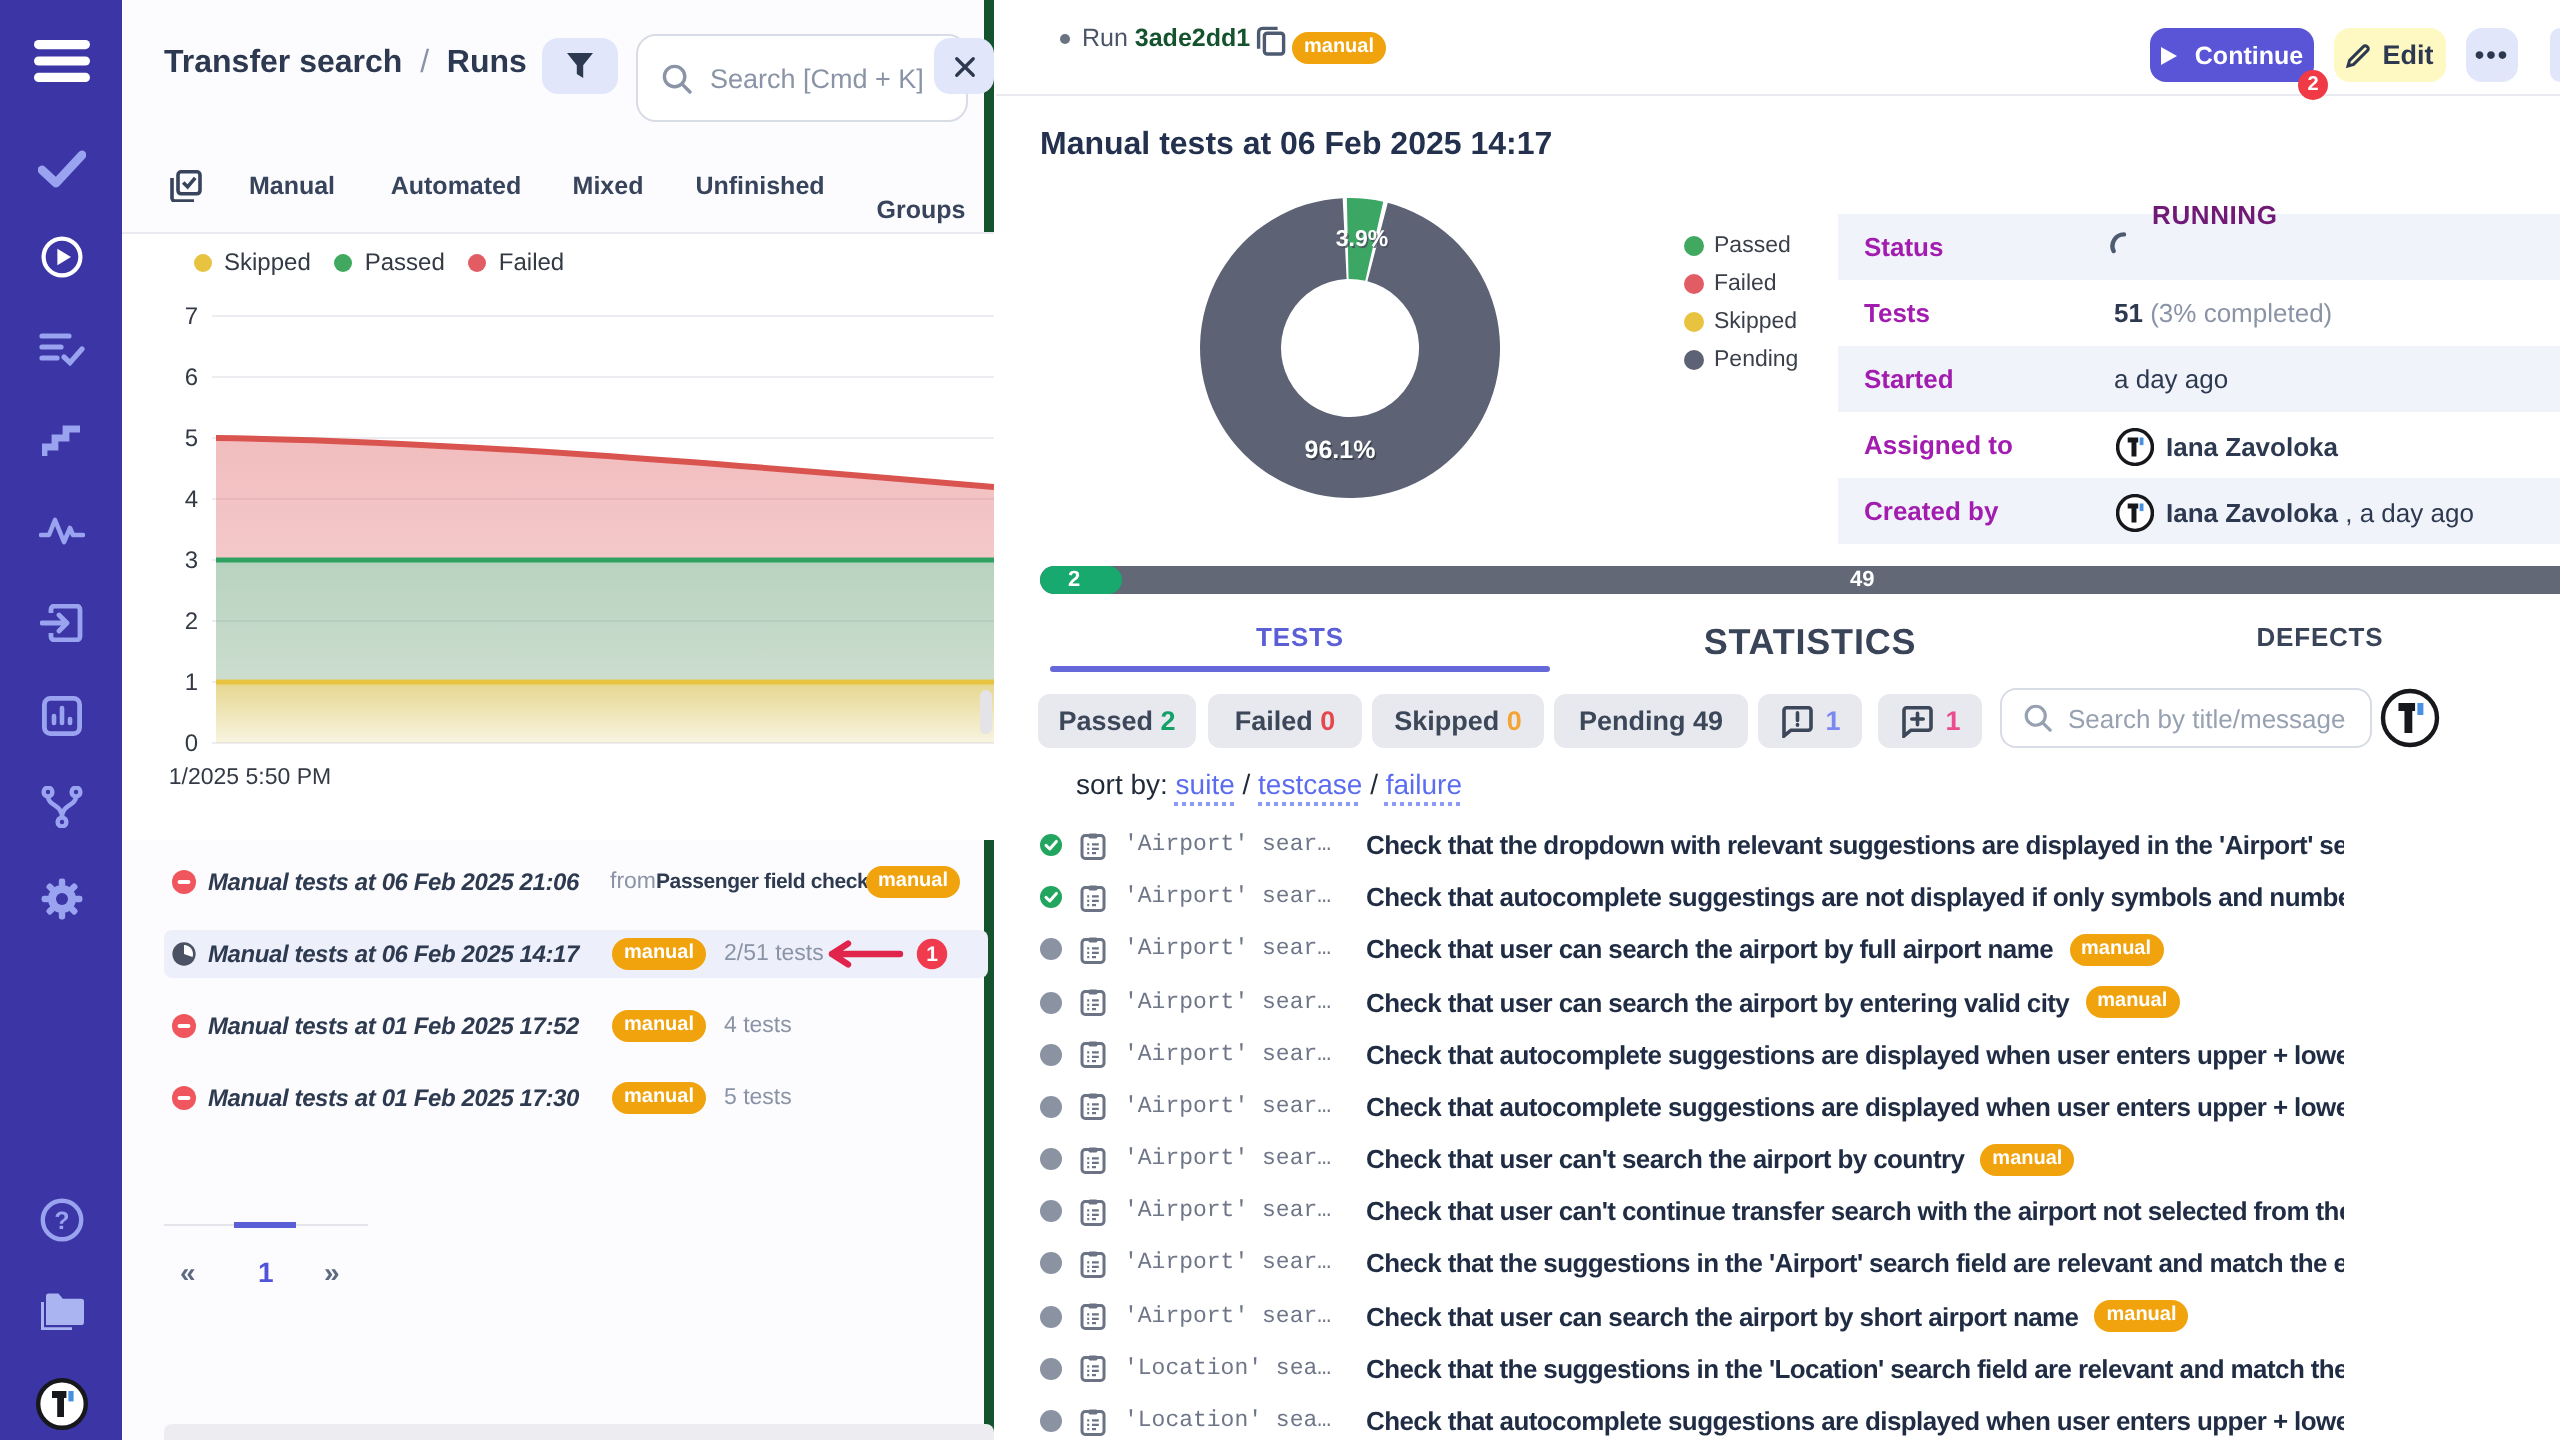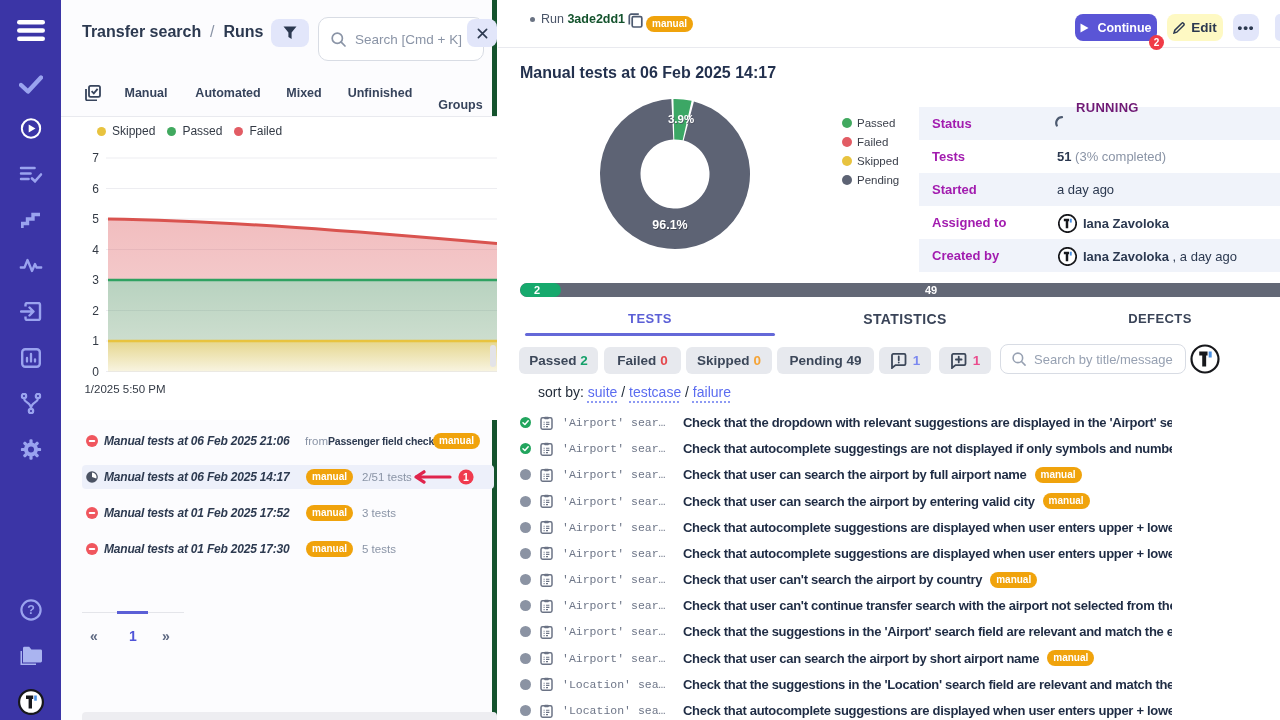--- a/index.html
+++ b/index.html
@@ -160,21 +160,21 @@
         <text x="8" y="11.7" text-anchor="middle" font-size="10.5" font-weight="bold" fill="#fff" font-family="Liberation Sans">1</text>
       </svg>
   </div>
   <div class="runrow" style="top:499px;">
     <svg class="abs" style="left:25px; top:8px;" width="12" height="12" viewBox="0 0 13 13">
         <circle cx="6.5" cy="6.5" r="6.5" fill="#f0565e"></circle>
         <rect x="3" y="5.4" width="7" height="2.2" rx="1.1" fill="#fff"></rect>
       </svg>
     <span class="runtitle abs" style="left:43px; top:7px;">Manual tests at 01 Feb 2025 17:52</span>
     <span class="pill abs" style="left:245px; top:6px;">manual</span>
-    <span class="graytxt abs" style="left:301px; top:8px;">3 tests</span>
+    <span class="graytxt abs" style="left:301px; top:8px;">4 tests</span>
   </div>
   <div class="runrow" style="top:535px;text-align:right;">
     <svg class="abs" style="left:25px; top:8px;" width="12" height="12" viewBox="0 0 13 13">
         <circle cx="6.5" cy="6.5" r="6.5" fill="#f0565e"></circle>
         <rect x="3" y="5.4" width="7" height="2.2" rx="1.1" fill="#fff"></rect>
       </svg>
     <span class="runtitle abs" style="left:43px; top:7px;">Manual tests at 01 Feb 2025 17:30</span>
     <span class="pill abs" style="left:245px; top:6px;">manual</span>
     <span class="graytxt abs" style="left:301px; top:8px;">5 tests</span>
   </div>
@@ -250,21 +250,21 @@
   </svg>
   <div class="abs tbl-val" style="left:585px; top:249px;"><b>Iana Zavoloka</b> , a day ago</div>
 
   <div class="abs" style="left:22px; top:283px; width:760px; height:14px; background:#636876; border-radius:7px 0 0 7px; overflow:hidden;">
     <div style="position:absolute; left:0; top:0; width:41px; height:14px; background:#17a96d; border-radius:7px;"></div>
     <div style="position:absolute; left:14px; top:1px; font-size:11px; font-weight:bold; color:#fff;">2</div>
     <div style="position:absolute; left:405px; top:1px; font-size:11px; font-weight:bold; color:#fff;">49</div>
   </div>
 
   <div class="abs" style="left:27px; top:311px; width:250px; text-align:center; font-size:13px; font-weight:bold; color:#5b5fd6; letter-spacing:0.4px;">TESTS</div>
-  <div class="abs" style="left:282px; top:311px; width:250px; text-align:center; font-size:14px; font-weight:bold; color:#3a4458; letter-spacing:0.4px;">STATISTICS</div>
+  <div class="abs" style="left:282px; top:311px; width:250px; text-align:center; font-size:18px; font-weight:bold; color:#3a4458; letter-spacing:0.4px;">STATISTICS</div>
   <div class="abs" style="left:537px; top:311px; width:250px; text-align:center; font-size:13px; font-weight:bold; color:#3a4458; letter-spacing:0.4px;">DEFECTS</div>
   <div class="abs" style="left:27px; top:333px; width:250px; height:3px; background:#6468d8; border-radius:2px;"></div>
 
   <div class="abs fbtn" style="left:21px; top:347px; width:79px;">Passed&nbsp;<span style="color:#15a06a">2</span></div>
   <div class="abs fbtn" style="left:106px; top:347px; width:77px;">Failed&nbsp;<span style="color:#e5484d">0</span></div>
   <div class="abs fbtn" style="left:188px; top:347px; width:86px;">Skipped&nbsp;<span style="color:#f5a335">0</span></div>
   <div class="abs fbtn" style="left:279px; top:347px; width:97px;">Pending&nbsp;49</div>
   <div class="abs fbtn" style="left:381px; top:347px; width:52px;">
     <svg width="17" height="16" viewBox="0 0 17 16">
         <path d="M2 2.2 A1.3 1.3 0 0 1 3.3 0.9 H14.2 A1.3 1.3 0 0 1 15.5 2.2 V10.8 A1.3 1.3 0 0 1 14.2 12.1 H5.5 L2 15 Z" fill="none" stroke="#3c4759" stroke-width="1.8"></path>

